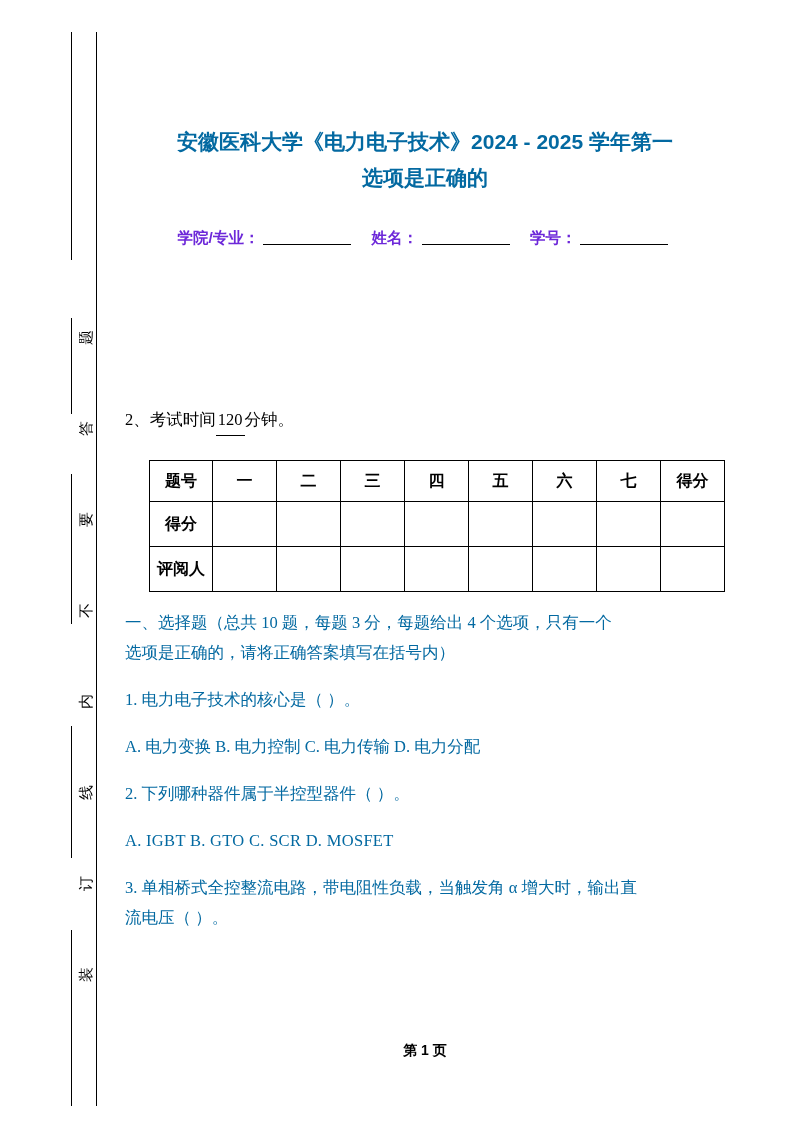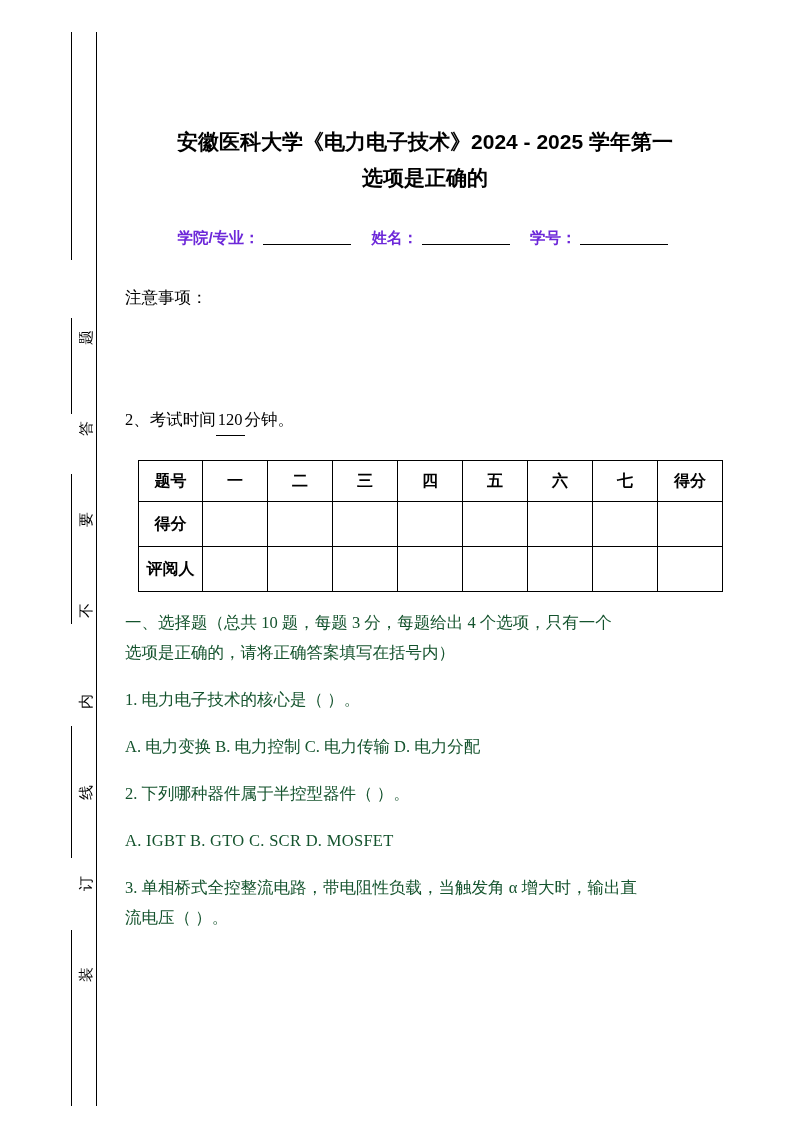--- a/index.html
+++ b/index.html
@@ -74,21 +74,21 @@
   }
 
   .doc-title {
     margin: 0;
     padding: 0;
     font-family: "Liberation Sans", "DejaVu Sans", sans-serif;
     font-weight: bold;
     font-size: 21px;
     line-height: 36px;
     text-align: center;
-    color: #000000;
+    color: #0369a1;
   }
   #title-wrap { position: absolute; top: 124px; left: 0; width: 600px; }
 
   #info-line {
     position: absolute;
     top: 228px;
     left: 0;
     width: 600px;
     text-align: center;
     font-family: "Liberation Sans", "DejaVu Sans", sans-serif;
@@ -117,21 +117,21 @@
   }
   .u-blank {
     display: inline-block;
     border-bottom: 1px solid #000000;
     padding: 0 2px;
   }
 
   
   #score-table {
     position: absolute;
-    left: 13px;
+    left: 24px;
     top: 460px;
     border-collapse: collapse;
     table-layout: fixed;
   }
   #score-table td {
     border: 1.3px solid #000000;
     text-align: center;
     vertical-align: middle;
     font-family: "Liberation Sans", "DejaVu Sans", sans-serif;
     font-weight: bold;
@@ -142,21 +142,21 @@
   #score-table td.hdr-first { width: 61px; }
   #score-table td.hdr { width: 62px; }
   #score-table tr.body-row td { height: 42px; }
 
   
   #q-section { position: absolute; left: 0; top: 608px; width: 600px; }
   .q-block {
     font-family: "Liberation Serif", "DejaVu Serif", serif;
     font-size: 16.5px;
     line-height: 30px;
-    color: #14532d;
+    color: #0369a1;
   }
   .q-spacer { height: 17px; }
   .opts-latin {
     font-family: "Liberation Serif", "DejaVu Serif", serif;
     letter-spacing: 0.3px;
   }
 
   #footer {
     position: absolute;
     left: 0;
@@ -200,21 +200,20 @@
 
     <div id="title-wrap">
       <div class="doc-title">安徽医科大学《电力电子技术》2024 - 2025  学年第一</div>
       <div class="doc-title">选项是正确的</div>
     </div>
 
     <div id="info-line">
       <span>学院/专业：</span><span class="blank"></span><span class="gap"></span><span>姓名：</span><span class="blank"></span><span class="gap"></span><span>学号：</span><span class="blank"></span>
     </div>
 
-    <div class="body-text" style="top:283px;">注意事项：</div>
 
 
     <div class="body-text" style="top:405px;"><span>2、考试时间</span><span class="u-blank">120</span><span>分钟。</span></div>
 
     <table id="score-table">
       <tbody>
           <tr>
         <td class="hdr-first">题号</td>
         <td class="hdr">一</td>
         <td class="hdr">二</td>
@@ -266,15 +265,16 @@
       <div class="q-spacer"></div>
       <div class="q-block opts-latin">A. IGBT   B. GTO    C. SCR    D. MOSFET</div>
 
       <div class="q-spacer"></div>
       <div class="q-block">
         <div>3. 单相桥式全控整流电路，带电阻性负载，当触发角 α 增大时，输出直</div>
         <div>流电压（   ）。</div>
       </div>
     </div>
 
+    <div id="footer">第 1 页</div>
 
   </div>
 </div>
 
 </body></html>

